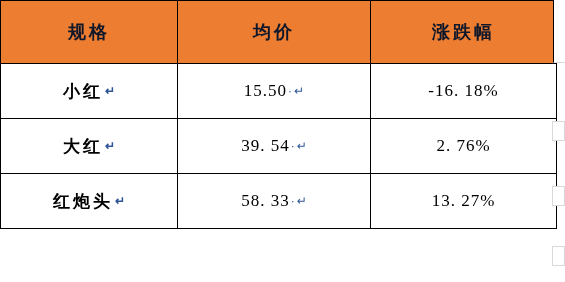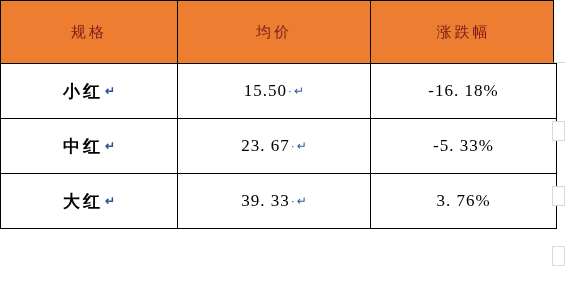--- a/index.html
+++ b/index.html
@@ -31,23 +31,23 @@
     vertical-align: middle;
     padding: 0;
   }
   .col-spec  { width: 176px; font-weight: bold; }
   .col-price { width: 192px; }
   .col-chg   { width: 185px; }
 
   tr.header-row td {
     background: #ED7D31;
     height: 62px;
-    font-weight: normal;
-    font-size: 15px;
-    color: #7f1d1d;
+    font-weight: bold;
+    font-size: 18px;
+    color: #0f172a;
     letter-spacing: 2px;
   }
   tr.data-row td {
     height: 54px;
     font-size: 17px;
     color: #000000;
   }
   .cell-inner {
     display: flex;
     align-items: center;
@@ -123,62 +123,62 @@
           <span class="pilcrow">↵</span>
         </div>
       </td>
       <td class="col-chg">
         <div class="cell-inner">
           <span class="num-text">-16. 18%</span>
         </div>
       </td>
     </tr>
 
-    <tr class="data-row">
-      <td class="col-spec">
-        <div class="cell-inner">
-          <span class="cn-text">中红</span>
-          <span class="pilcrow">↵</span>
-        </div>
-      </td>
-      <td class="col-price">
-        <div class="cell-inner">
-          <span class="num-text">23. 67</span>
-          <span class="mark">·</span>
-          <span class="pilcrow">↵</span>
-        </div>
-      </td>
-      <td class="col-chg">
-        <div class="cell-inner">
-          <span class="num-text">-5. 33%</span>
-        </div>
-      </td>
-    </tr>
 
     <tr class="data-row">
       <td class="col-spec">
         <div class="cell-inner">
           <span class="cn-text">大红</span>
           <span class="pilcrow">↵</span>
         </div>
       </td>
       <td class="col-price">
         <div class="cell-inner">
-          <span class="num-text">39. 33</span>
+          <span class="num-text">39. 54</span>
           <span class="mark">·</span>
           <span class="pilcrow">↵</span>
         </div>
       </td>
       <td class="col-chg">
         <div class="cell-inner">
-          <span class="num-text">3. 76%</span>
+          <span class="num-text">2. 76%</span>
         </div>
       </td>
     </tr>
 
+    <tr class="data-row">
+      <td class="col-spec">
+        <div class="cell-inner">
+          <span class="cn-text">红炮头</span>
+          <span class="pilcrow">↵</span>
+        </div>
+      </td>
+      <td class="col-price">
+        <div class="cell-inner">
+          <span class="num-text">58. 33</span>
+          <span class="mark">·</span>
+          <span class="pilcrow">↵</span>
+        </div>
+      </td>
+      <td class="col-chg">
+        <div class="cell-inner">
+          <span class="num-text">13. 27%</span>
+        </div>
+      </td>
+    </tr>
   </tbody>
     </table>
 
   <div class="edge-artifact a1"></div>
   <div class="edge-artifact a2"></div>
   <div class="edge-artifact a3"></div>
   <div class="edge-artifact a4"></div>
 
 </div>
 

